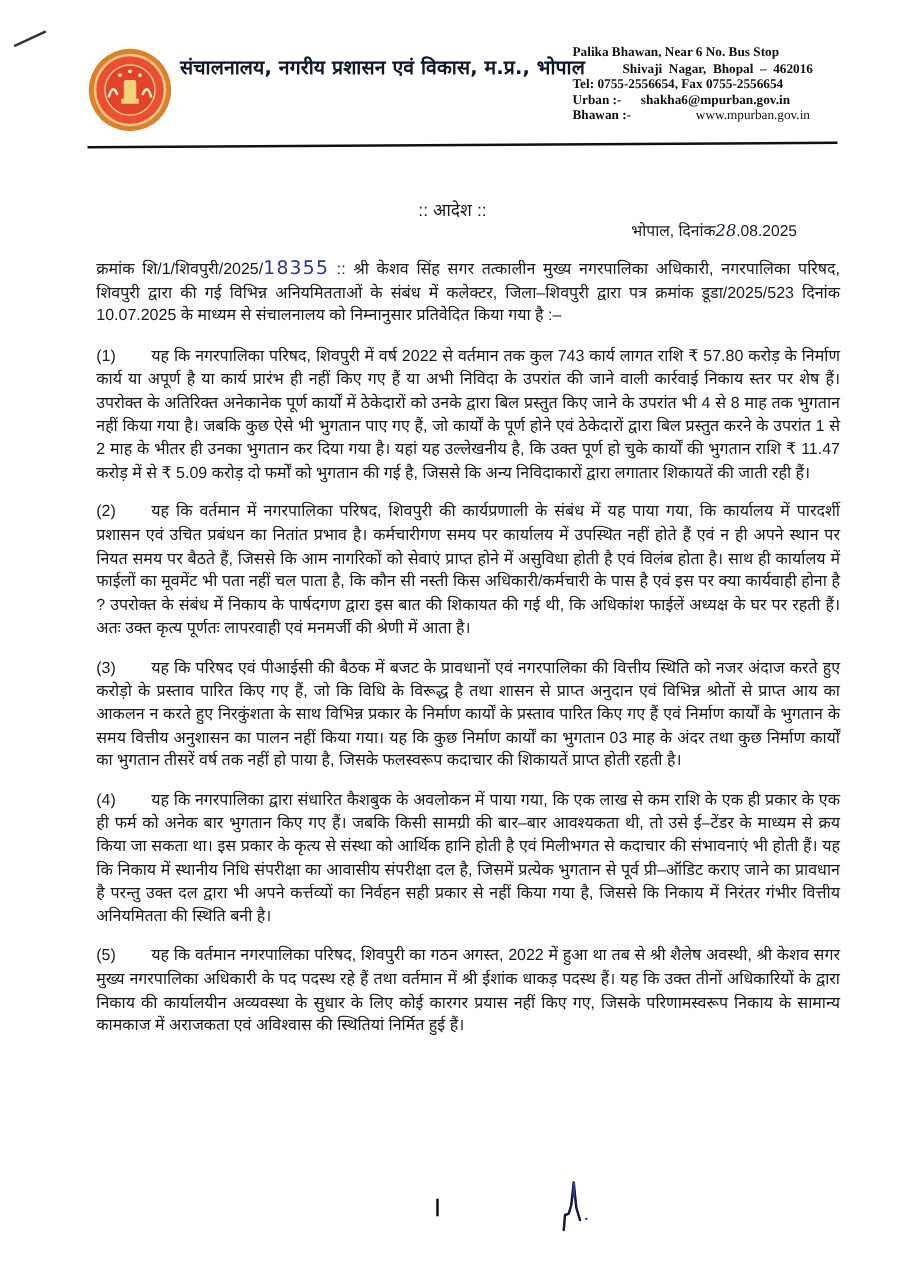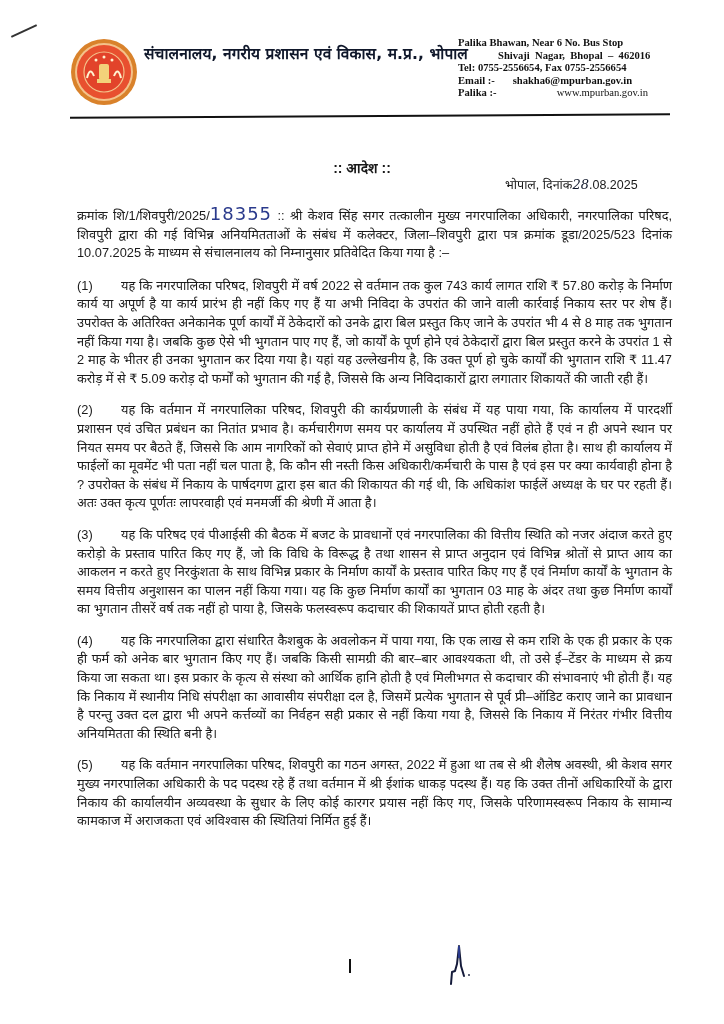--- a/index.html
+++ b/index.html
@@ -14,29 +14,29 @@
   .header { position: absolute; left: 70px; top: 36px; width: 640px; height: 80px; }
   .logo { position: absolute; left: 0; top: 2px; width: 68px; height: 68px; }
   .org-block { position: absolute; left: 74px; top: 6px; }
   .org-hindi { font-family: "DejaVu Sans", sans-serif; font-size: 15.5px; font-weight: bold; color: #0f172a; white-space: nowrap; letter-spacing: 0.1px; }
   .org-english { font-family: "Liberation Serif", serif; font-size: 11.5px; font-weight: bold; color: #111; margin-top: 2px; white-space: nowrap; }
   .contact { position: absolute; left: 458px; top: 37px; font-family: "Liberation Serif", serif; font-size: 10.6px; font-weight: bold; line-height: 12.6px; color: #111; }
   .contact .row { white-space: nowrap; }
   .contact .lbl { display: inline-block; width: 52px; }
   .contact .web { font-weight: normal; margin-left: 44px; }
   .rule { position: absolute; left: 70px; top: 115px; width: 600px; height: 2px; background: #111; transform: rotate(-0.35deg); }
-  .title { position: absolute; left: 0; top: 158px; width: 724px; text-align: center; font-family: "Liberation Sans", sans-serif; font-size: 14px; font-weight: bold; }
+  .title { position: absolute; left: 0; top: 158px; width: 724px; text-align: center; font-family: "Liberation Sans", sans-serif; font-size: 14px; font-weight: normal; }
   .dateline { position: absolute; left: 505px; top: 176px; font-family: "Liberation Sans", sans-serif; font-size: 12.5px; white-space: nowrap; }
   .hand { font-family: "DejaVu Serif", serif; color: #0f172a; font-style: italic; font-size: 13px; text-align: center; }
   .body { position: absolute; left: 77px; top: 205px; width: 595px; font-family: "Liberation Sans", "DejaVu Sans", sans-serif; font-size: 12.8px; line-height: 18.6px; color: #1a1a1a; text-align: justify; }
   .body p { margin: 0; }
   .intro { margin-bottom: 14px !important; }
   .para { margin-bottom: 13px !important; position: relative; }
   .para .num { display: inline-block; width: 44px; }
-  .refno { font-family: "DejaVu Sans", sans-serif; color: #2a3a8c; font-size: 18px; letter-spacing: 1px; }
+  .refno { font-family: "DejaVu Sans", sans-serif; color: #2a3a8c; font-size: 15px; letter-spacing: 1px; }
   .sig-area { position: absolute; left: 0; top: 930px; width: 724px; height: 60px; }
   .sig-tick { position: absolute; left: 349px; top: 29px; width: 2px; height: 14px; background: #111; }
   .signature { position: absolute; left: 447px; top: 10px; width: 30px; height: 48px; }
 </style>
 </head>
 <body>
 
 <div class="page">
 
   <div class="pen-mark"></div>
@@ -60,25 +60,25 @@
     <div class="org-block">
       <div class="org-hindi">संचालनालय, नगरीय प्रशासन एवं विकास, म.प्र., भोपाल</div>
     </div>
   </div>
 
   <div class="contact">
     <div class="row">Palika Bhawan, Near 6 No. Bus Stop</div>
     <div class="row" style="white-space:pre;padding-left:40px;">Shivaji  Nagar,  Bhopal  –  462016</div>
     <div class="row">Tel: 0755-2556654, Fax 0755-2556654</div>
     <div class="row">
-      <span class="lbl">Email :-</span>
+      <span class="lbl">Urban :-</span>
       <span>shakha6@mpurban.gov.in</span>
     </div>
     <div class="row">
-      <span class="lbl">Palika :-</span>
+      <span class="lbl">Bhawan :-</span>
       <span class="web">www.mpurban.gov.in</span>
     </div>
   </div>
 
   <div class="rule"></div>
 
   <div class="title">:: आदेश ::</div>
 
   <div class="dateline">
     <span>भोपाल, दिनांक</span><span class="hand">28</span><span>.08.2025</span>

